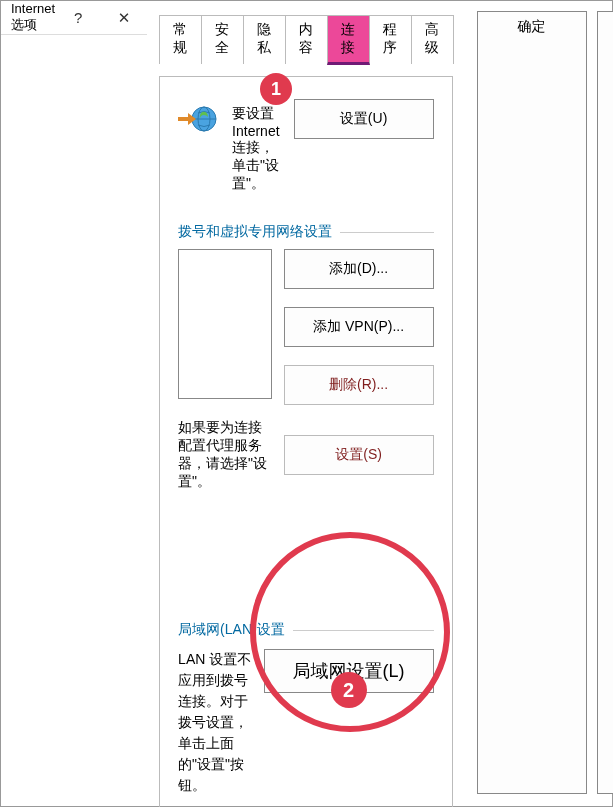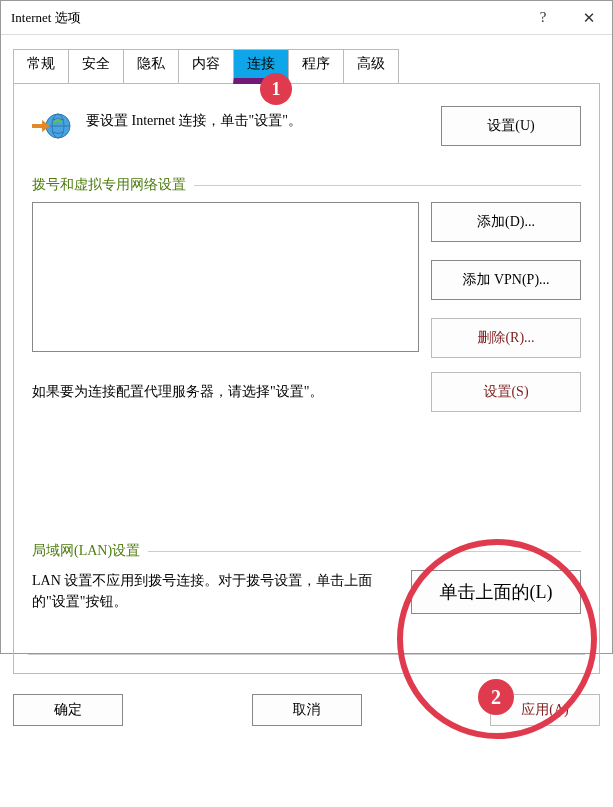--- a/index.html
+++ b/index.html
@@ -7,26 +7,25 @@
       font-family: "Microsoft YaHei", "Segoe UI", Tahoma, sans-serif;
       font-size: 13px;
       background: #fff;
       width: 613px;
       height: 807px;
       overflow: hidden;
       position: relative;
     }
     .window {
       width: 613px;
-      height: 654px;
+      height: 807px;
       border: 1px solid #999;
       background: #fff;
       display: flex;
-      flex-direction: column;
-      font-family: Liberation Serif, serif;
+      flex-direction: row;
     }
     .titlebar {
       height: 34px;
       display: flex;
       align-items: center;
       padding-left: 10px;
       border-bottom: 1px solid #ddd;
       background: #fff;
     }
     .titlebar .title {
@@ -46,35 +45,35 @@
     }
     .content {
       flex: 1;
       padding: 14px 12px 10px 12px;
       display: flex;
       flex-direction: column;
     }
     .tabs {
       display: flex;
       position: relative;
-      margin-bottom: 0;
+      margin-bottom: 12px;
     }
     .tab {
       padding: 5px 13px;
       border: 1px solid #bbb;
       border-bottom: none;
       background: #fff;
       font-size: 14px;
       cursor: pointer;
       position: relative;
       margin-right: -1px;
     }
     .tab.active {
-      background: #0ea5e9;
-      border-bottom: 6px solid #701a75;
+      background: #ec4899;
+      border-bottom: 3px solid #701a75;
       z-index: 2;
       margin-bottom: -1px;
     }
     .tabpanel {
       border: 1px solid #bbb;
       flex: 1;
       padding: 22px 18px 18px 18px;
       position: relative;
     }
     .badge {
@@ -119,21 +118,21 @@
       cursor: pointer;
       min-width: 140px;
     }
     .btn.disabled {
       color: #7f1d1d;
       cursor: default;
       border-color: #bbb;
     }
     .group-label {
       font-size: 14px;
-      color: #4d7c0f;
+      color: #0369a1;
       margin-top: 30px;
       margin-bottom: 8px;
       display: flex;
       align-items: center;
       gap: 8px;
     }
     .group-label .line {
       flex: 1;
       height: 1px;
       background: #ccc;
@@ -286,21 +285,21 @@
         <div class="btn disabled" style="width:150px;">设置(S)</div>
       </div>
 
       <div class="lan-section">
         <div class="group-label">
           <span>局域网(LAN)设置</span>
           <span class="line"></span>
         </div>
         <div class="lan-row">
           <div class="lan-text">LAN 设置不应用到拨号连接。对于拨号设置，单击上面的"设置"按钮。</div>
-          <div class="lan-btn">单击上面的(L)</div>
+          <div class="lan-btn">局域网设置(L)</div>
         </div>
       </div>
 
       <div class="bottom-line"></div>
 
       <div class="circle-annot circle2"></div>
       <div class="badge2">2</div>
     </div>
   </div>
 

